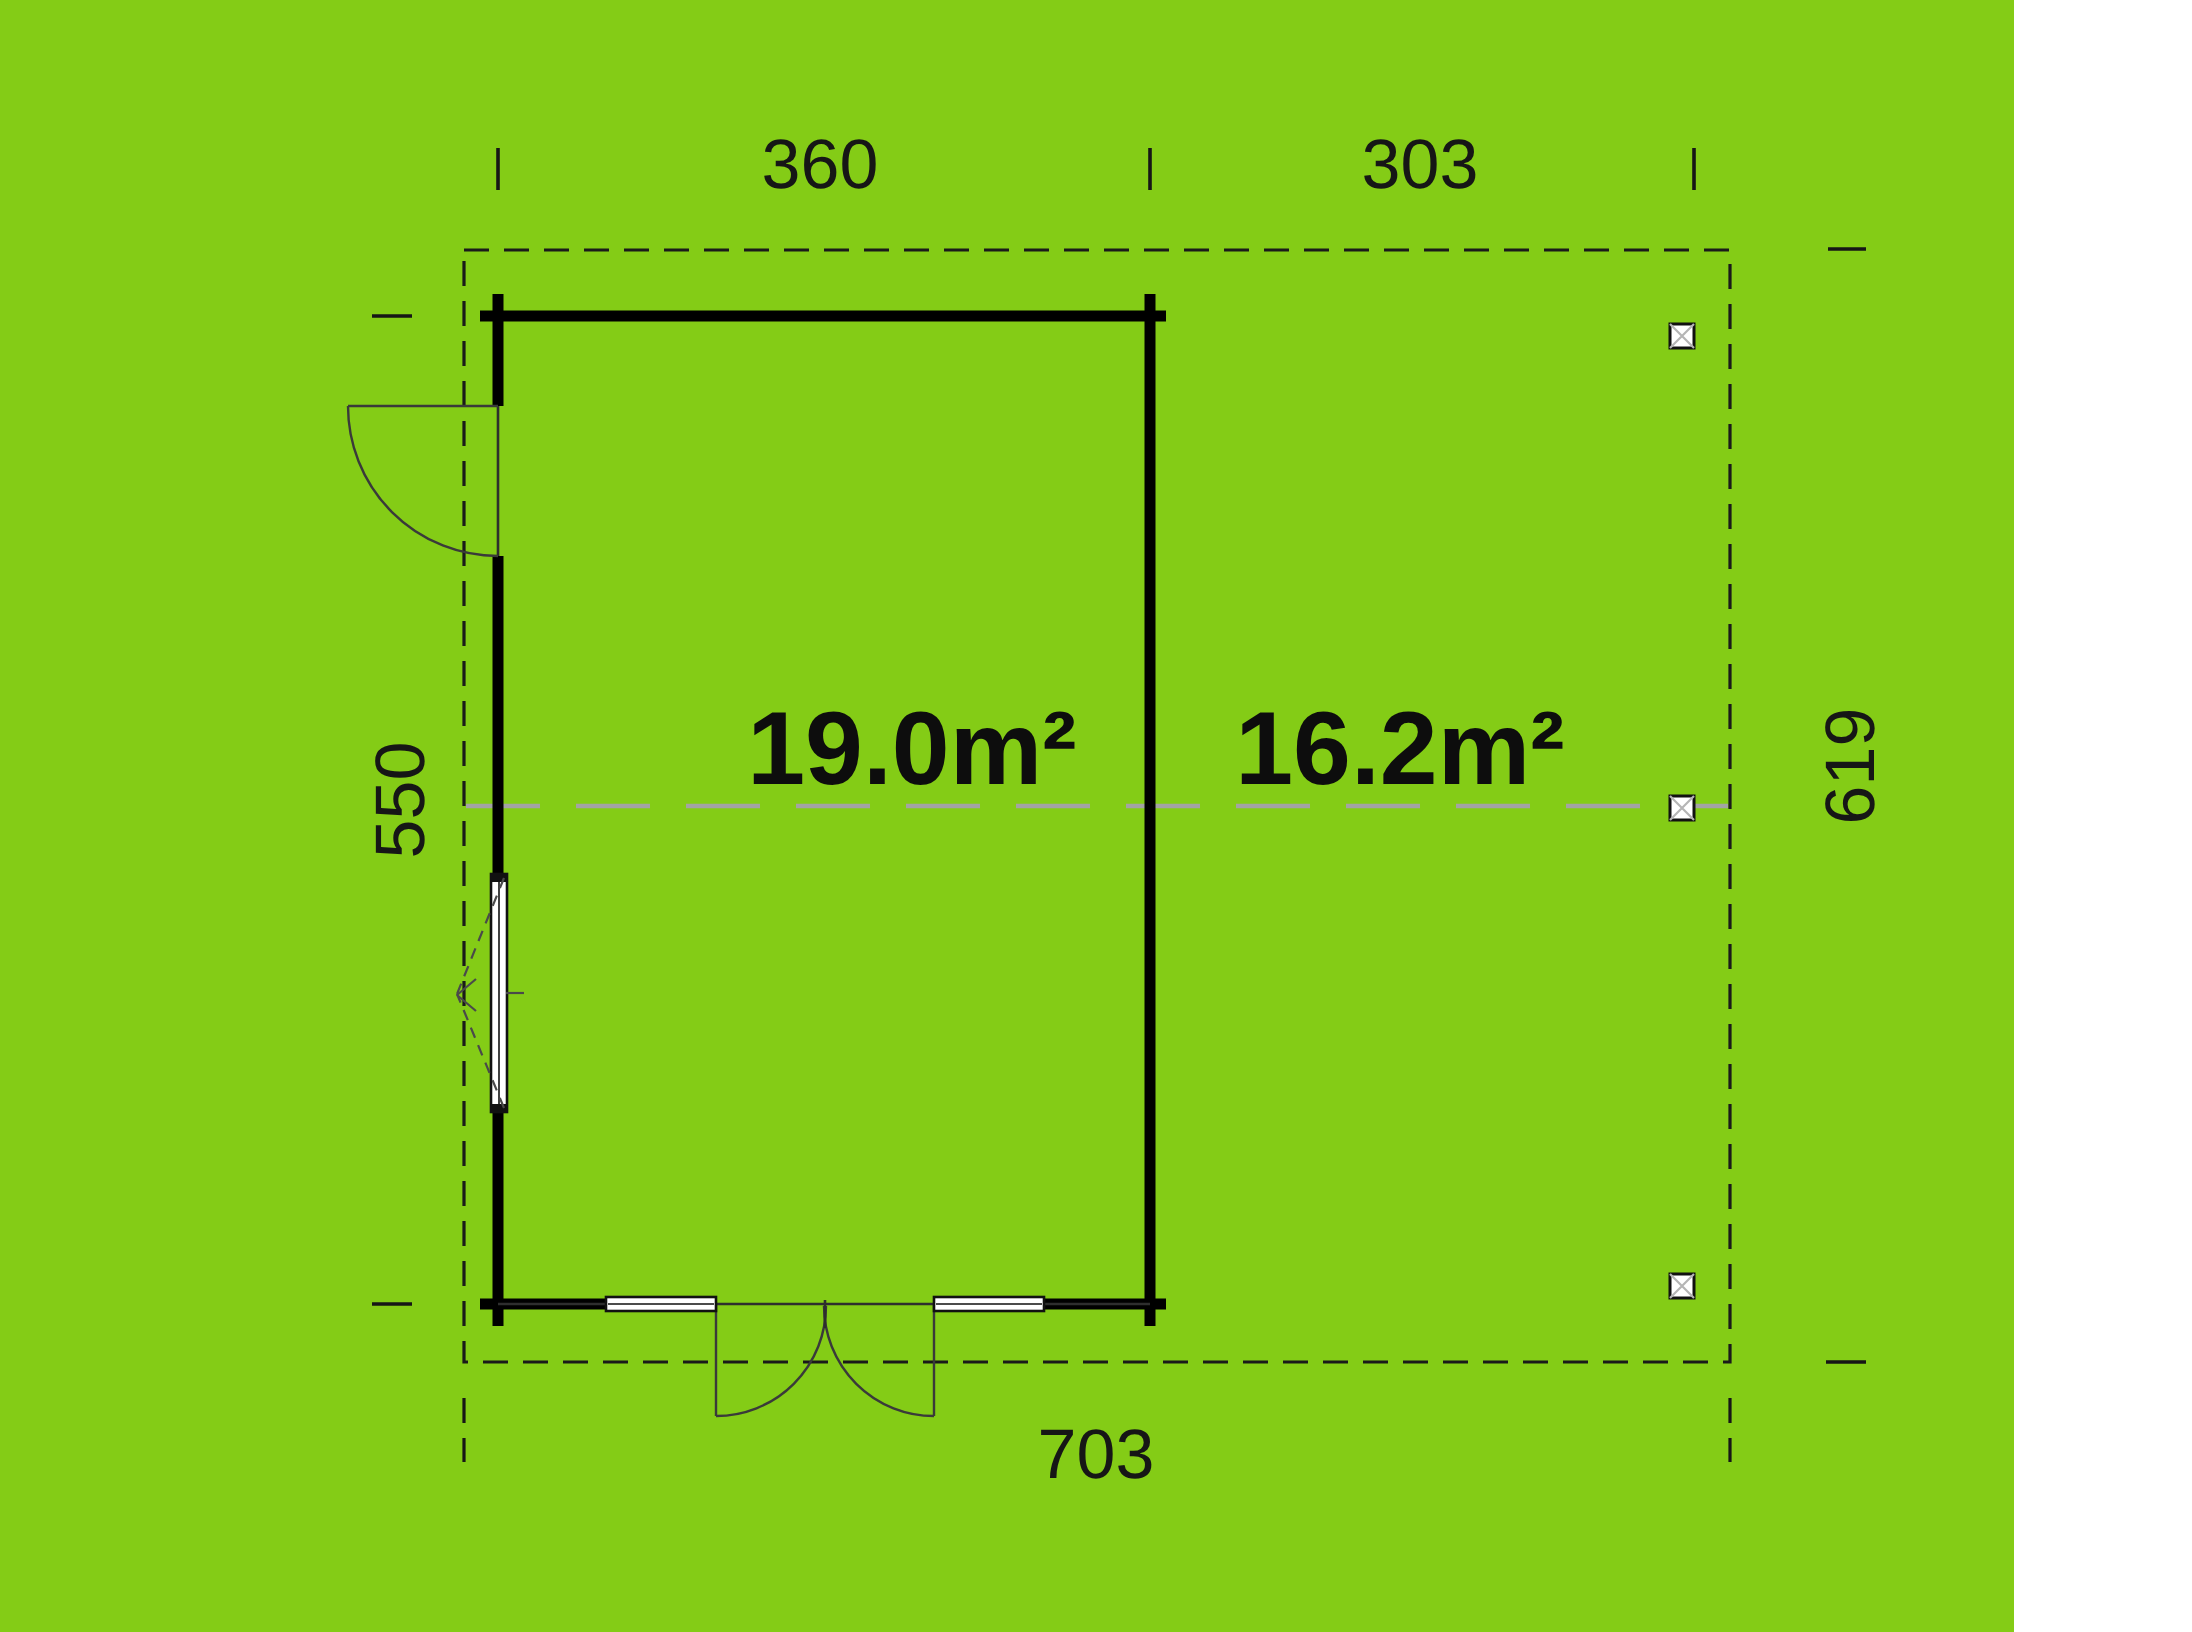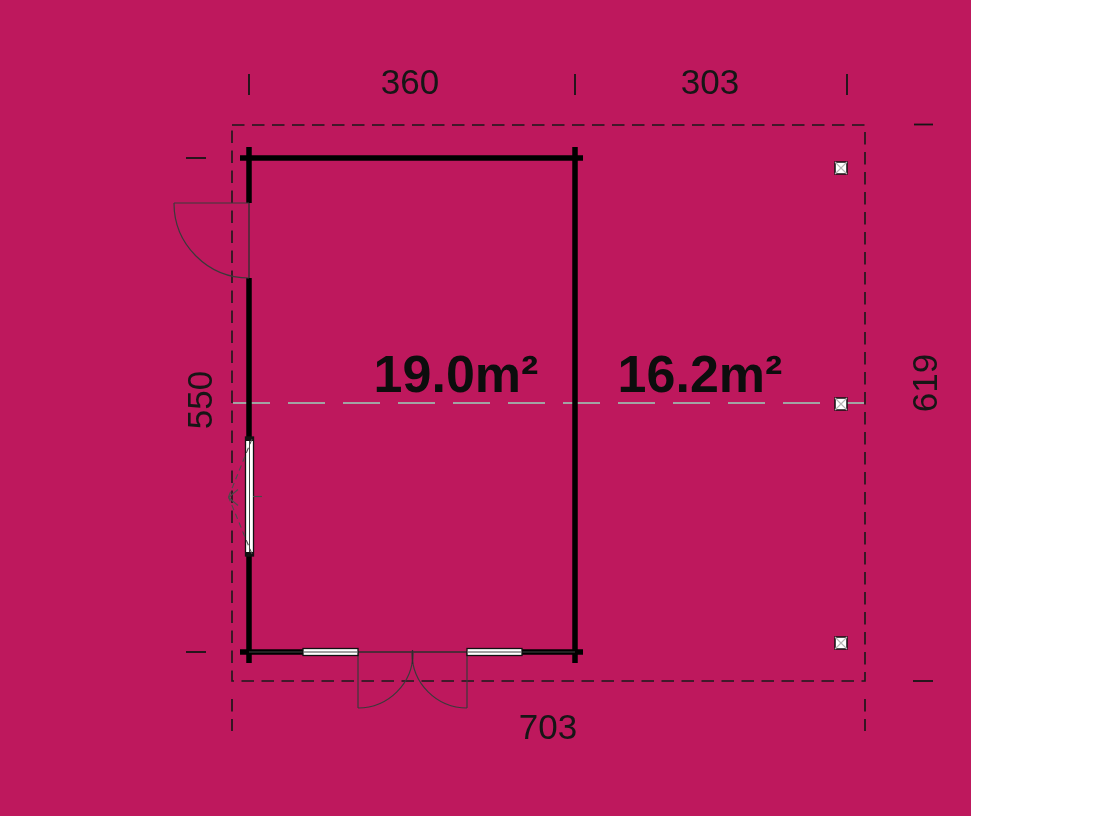--- a/index.html
+++ b/index.html
@@ -5,22 +5,23 @@
   html, body {
     margin: 0;
     padding: 0;
     background: #ffffff;
     font-family: "Liberation Sans", "DejaVu Sans", sans-serif;
   }
   .stage {
     position: relative;
     width: 971px;
     height: 816px;
-    background: #be185d;
+    background: #84cc16;
     overflow: hidden;
+    padding-left: 36px;
   }
   svg { position: absolute; inset: 0; display: block; }
 
   .wall        { stroke: #000000; stroke-width: 5.5; fill: none; }
   .thinline    { stroke: #2e2e2e; stroke-width: 1.3; fill: none; }
   .swing       { stroke: #3a3a3a; stroke-width: 1.2; fill: none; }
   .roofline    { stroke: #1a1a1a; stroke-width: 1.6; fill: none;
                  stroke-dasharray: 12.5 7.5; }
   .centerline  { stroke-width: 2.2; fill: none; stroke-dasharray: 37 18; }
   .tick        { stroke: #161616; stroke-width: 1.8; fill: none; }

